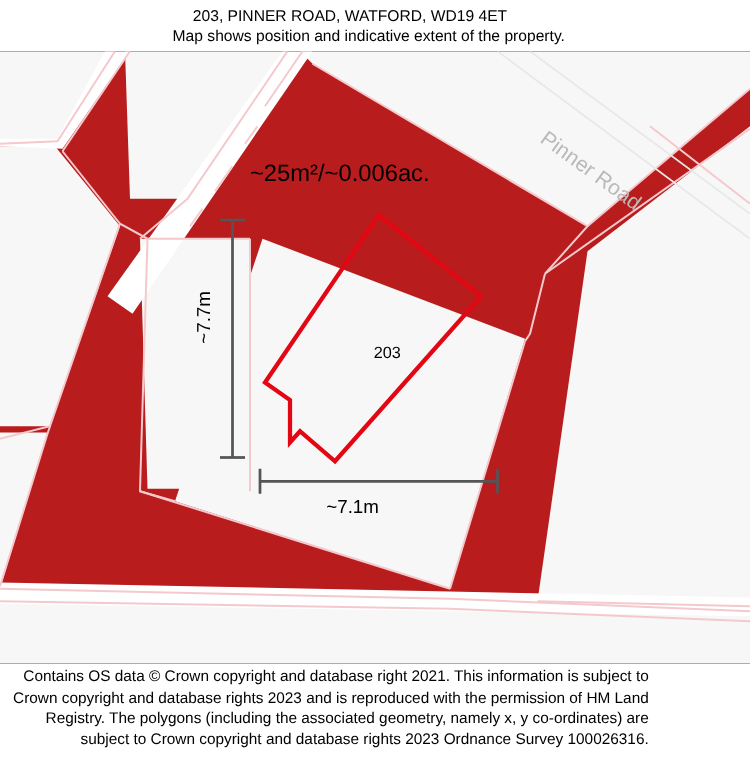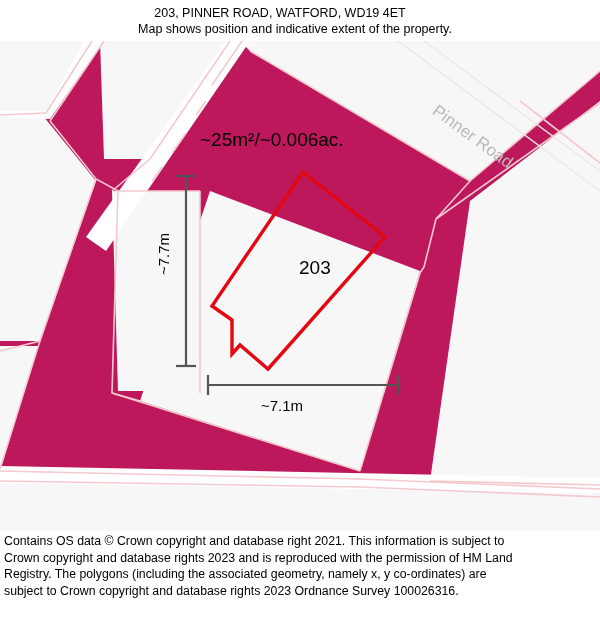--- a/index.html
+++ b/index.html
@@ -37,43 +37,43 @@
     line-height: 16px;
     color: #000;
     padding-left: 30px;
   }
   .map-area {
     position: absolute;
     top: 41px;
     left: 0;
     width: 600px;
     height: 490px;
-    background: #be185d;
+    background: #b91c1c;
     overflow: hidden;
   }
   .map-svg {
     position: absolute;
     top: 0;
     left: 0;
   }
   .label {
     position: absolute;
     font-family: "Liberation Sans", sans-serif;
     color: #000;
     white-space: nowrap;
   }
   .area-label {
     left: 200px;
     top: 88px;
     font-size: 19px;
   }
   .plot-label {
     left: 299px;
-    top: 216px;
-    font-size: 19px;
+    top: 233px;
+    font-size: 13px;
   }
   .road-label {
     left: 440px;
     top: 60px;
     font-size: 17px;
     color: #b9b9b9;
     transform: rotate(36deg);
     transform-origin: left top;
   }
   .vdim-label {
@@ -89,20 +89,21 @@
     font-size: 15px;
     text-align: right;
   }
   .footer {
     position: absolute;
     left: 0;
     top: 533px;
     width: 523px;
     padding: 0 4px;
     box-sizing: border-box;
+    text-align: right;
   }
   .footer p {
     margin: 0;
     font-size: 12.3px;
     line-height: 16.6px;
     color: #000;
   }
 </style>
 </head>
 <body>

